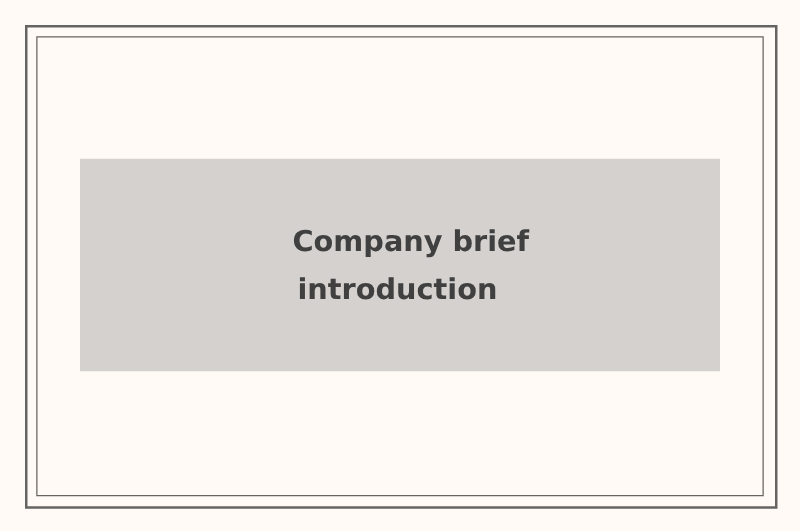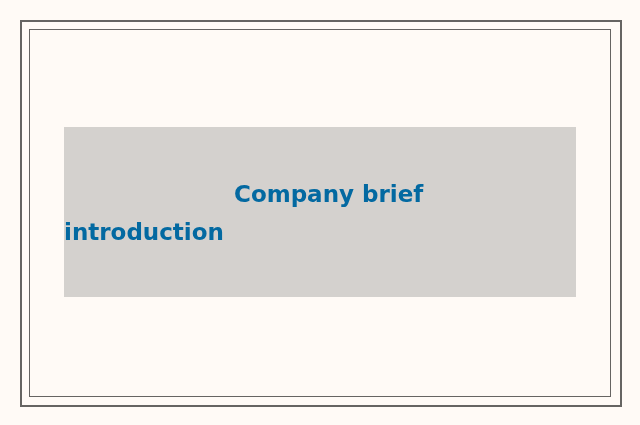--- a/index.html
+++ b/index.html
@@ -39,31 +39,32 @@
       width: 512px;
       height: 170px;
       background: #d4d1ce;
     }
     .banner-title {
       position: absolute;
       left: 0;
       top: 48px;
       width: 512px;
       text-align: left;
-      color: #0369a1;
+      color: #404040;
       font-weight: bold;
       font-size: 23px;
       line-height: 38px;
     }
     .line1 {
       display: block;
       padding-left: 170px;
     }
     .line2 {
       display: block;
+      padding-left: 174px;
     }
   </style>
 </head>
 <body>
 
 <div class="outer-frame"></div>
 <div class="inner-frame"></div>
 
 <div class="banner">
   <div class="banner-title">

